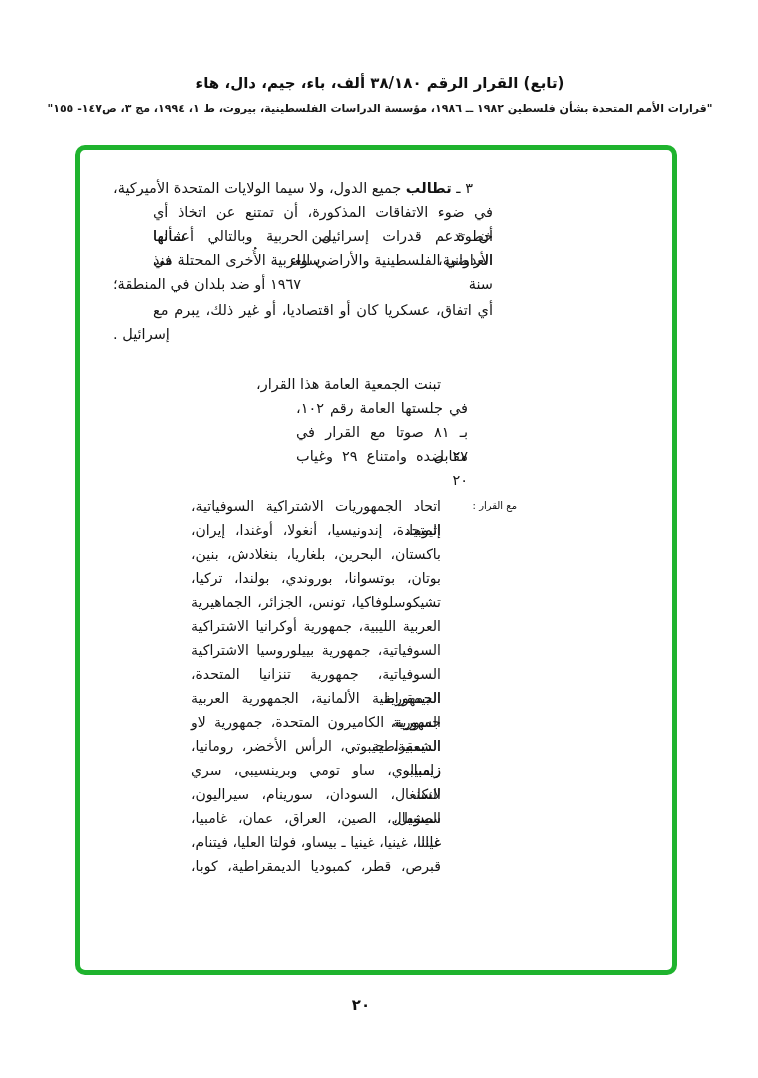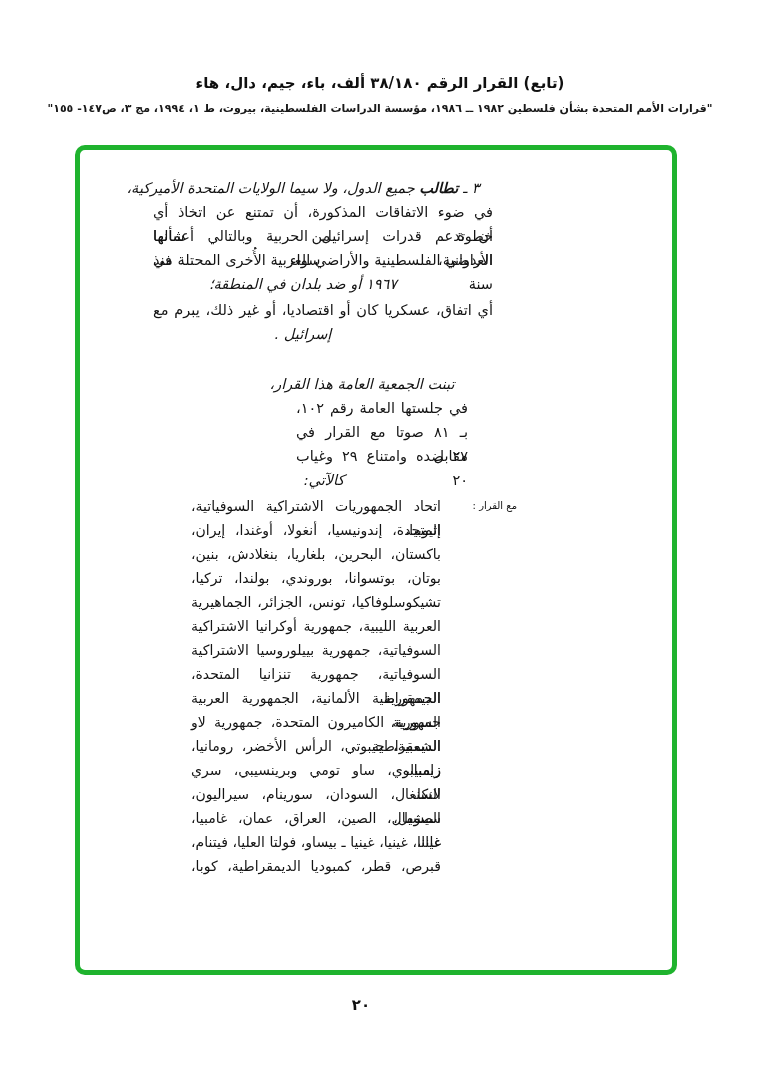--- a/index.html
+++ b/index.html
@@ -18,21 +18,21 @@
   .hdr-source{
     position:absolute;top:102px;left:0;right:0;
     text-align:center;font-size:11px;font-weight:bold;color:#181818;
   }
   .frame{
     position:absolute;left:73px;top:145px;width:592px;height:820px;
     border:5px solid #1fb32e;border-radius:10px;background:#ffffff;
   }
   .ln{height:24px;line-height:24px;font-size:14.5px;white-space:normal;}
   .j{text-align:justify;text-align-last:justify;margin-left:40px;}
-  .r{text-align:center;font-style:italic;}
+  .r{text-align:left;}
   .para3{position:absolute;top:176px;right:265px;width:380px;}
   .para4{position:absolute;top:298px;right:265px;width:380px;}
   .adoption{position:absolute;top:372px;right:290px;width:212px;}
   .adoption .ln{font-size:14.5px;}
   .indent-last{padding-left:0;padding-right:76px;}
   .votes{position:absolute;top:494px;right:241px;width:366px;display:flex;flex-direction:row;align-items:flex-start;}
   .votes .vlabel{width:76px;flex:0 0 76px;text-align:right;white-space:nowrap;height:24px;line-height:24px;font-size:10px;}
   .votes .vnames{width:290px;flex:0 0 290px;}
   .votes .vnames .ln{font-size:14px;}
   .lead-bold{font-weight:bold;}
@@ -62,21 +62,20 @@
   <div class="para4">
     <div class="ln j">أي اتفاق، عسكريا كان أو اقتصاديا، أو غير ذلك، يبرم مع</div>
     <div class="ln r">إسرائيل .</div>
   </div>
 
   <div class="adoption">
     <div class="ln r">تبنت الجمعية العامة هذا القرار،</div>
     <div class="ln j">في جلستها العامة رقم ١٠٢،</div>
     <div class="ln j">بـ ٨١ صوتا مع القرار في مقابل</div>
     <div class="ln j">٢٧ ضده وامتناع ٢٩ وغياب ٢٠</div>
-    <div class="ln r indent-last">كالآتي:</div>
   </div>
 
   <div class="votes">
     <div class="vlabel">مع القرار :</div>
     <div class="vnames">
       <div class="ln j">اتحاد الجمهوريات الاشتراكية السوفياتية، إثيوبيا،</div>
       <div class="ln j">المتحدة، إندونيسيا، أنغولا، أوغندا، إيران،</div>
       <div class="ln j">باكستان، البحرين، بلغاريا، بنغلادش، بنين،</div>
       <div class="ln j">بوتان، بوتسوانا، بوروندي، بولندا، تركيا،</div>
       <div class="ln j">تشيكوسلوفاكيا، تونس، الجزائر، الجماهيرية</div>

